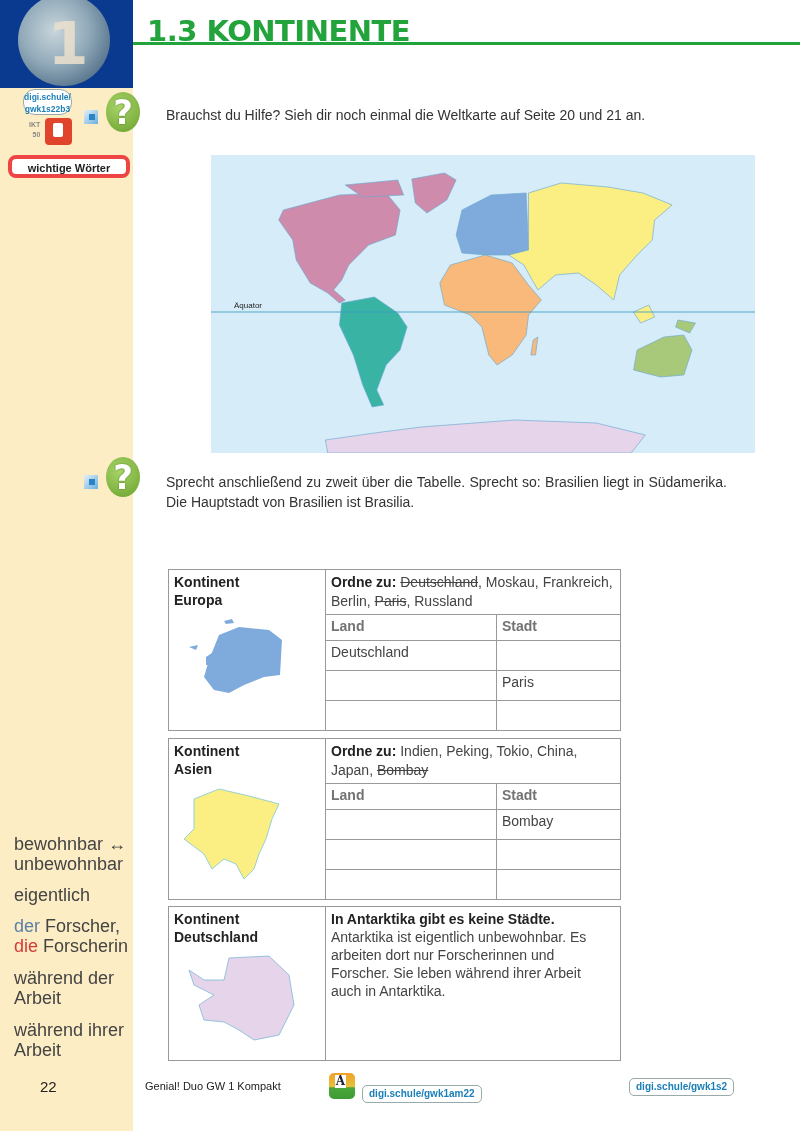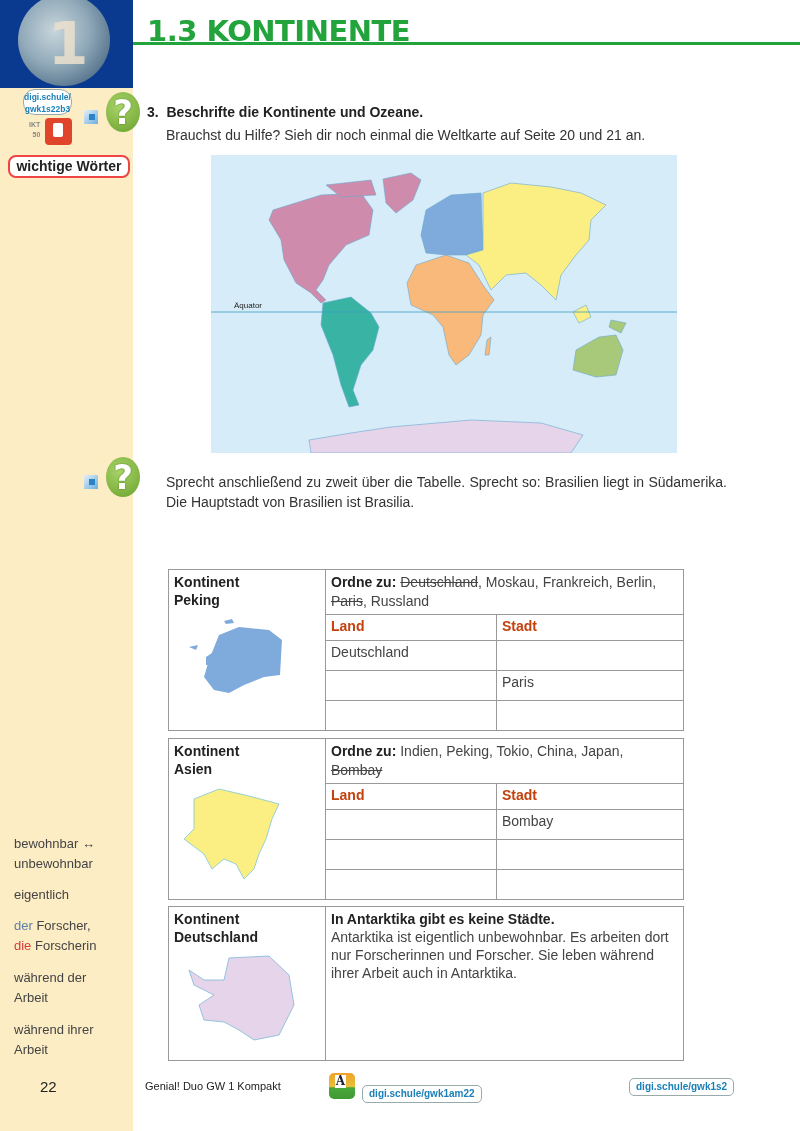--- a/index.html
+++ b/index.html
@@ -10,42 +10,42 @@
   .globe { position: absolute; left: 18px; top: -6px; width: 92px; height: 92px; border-radius: 50%;
     background: radial-gradient(circle at 40% 40%, #c9d6dc 0%, #8fa8b8 45%, #5b7890 75%, #2c4f70 100%); }
   .globe-num { position: absolute; left: 48px; top: 10px; font-family: "DejaVu Sans", sans-serif; font-weight: bold; font-size: 58px; color: rgba(235,225,205,0.85); }
   .title { position: absolute; left: 147px; top: 14px; font-family: "DejaVu Sans", sans-serif; font-weight: bold; font-size: 29px; color: #22a33b; letter-spacing: -0.5px; }
   .title-rule { position: absolute; left: 133px; top: 42px; width: 667px; height: 3px; background: #22a33b; }
   .code-box { position: absolute; border: 1px solid #9aa; border-radius: 12px; background: #fff; font-family: "Liberation Sans", sans-serif; font-weight: bold; color: #1b7fb8; text-align: center; }
   .code-top { left: 23px; top: 89px; width: 49px; height: 26px; font-size: 8.5px; line-height: 12px; padding-top: 1px; }
   .ikt { position: absolute; left: 29px; top: 120px; font-size: 7px; font-weight: bold; color: #888; text-align: right; line-height: 10px; font-family: "Liberation Sans", sans-serif; }
   .ikt-icon { position: absolute; left: 45px; top: 118px; width: 27px; height: 27px; border-radius: 4px; background: #e0452b; }
   .ikt-icon::after { content: ""; position: absolute; left: 8px; top: 5px; width: 10px; height: 14px; background: #fff; border-radius: 2px; }
-  .wichtig { position: absolute; left: 8px; top: 155px; width: 122px; height: 23px; border: 2px solid #ef4444; border-radius: 8px; background: #fff; font-family: "Liberation Sans", sans-serif; font-weight: bold; font-size: 14px; text-align: center; line-height: 19px; color: #222; }
+  .wichtig { position: absolute; left: 8px; top: 155px; width: 122px; height: 23px; border: 4px solid #ef4444; border-radius: 8px; background: #fff; font-family: "Liberation Sans", sans-serif; font-weight: bold; font-size: 11px; text-align: center; line-height: 19px; color: #222; }
   .blue-sq { position: absolute; width: 14px; height: 14px; background: linear-gradient(135deg, #e6f0f8, #6aaee0); }
   .blue-sq::after { content: ""; position: absolute; left: 5px; top: 4px; width: 6px; height: 6px; background: #2a82c7; }
   .qmark { position: absolute; width: 34px; height: 40px; border-radius: 50%; background: radial-gradient(circle at 40% 35%, #a9d46a, #6aa12c); color: #fff; font-weight: bold; font-size: 34px; text-align: center; line-height: 40px; font-family: "DejaVu Sans", sans-serif; text-shadow: 0 0 2px #4a7a1e; }
   .task { position: absolute; left: 147px; font-family: "Liberation Sans", sans-serif; font-size: 14px; color: #333; }
   .task .num { font-weight: bold; color: #222; }
   .task .bold { font-weight: bold; color: #222; }
   .task p { line-height: 20px; }
   .indent { padding-left: 19px; }
-  .map { position: absolute; left: 211px; top: 155px; width: 466px; height: 298px; background: #14b8a6; overflow: hidden; }
+  .map { position: absolute; left: 211px; top: 155px; width: 544px; height: 298px; background: #14b8a6; overflow: hidden; }
   .map svg { width: 100%; height: 100%; display: block; }
   .equator-label { position: absolute; left: 23px; top: 146px; font-size: 8px; font-family: "Liberation Sans", sans-serif; color: #222; }
-  table.kt { position: absolute; left: 168px; width: 516px; border-collapse: collapse; font-family: "Liberation Sans", sans-serif; font-size: 14px; color: #444; }
+  table.kt { position: absolute; left: 168px; width: 453px; border-collapse: collapse; font-family: "Liberation Sans", sans-serif; font-size: 14px; color: #444; }
   table.kt td { border: 1.5px solid #999; vertical-align: top; padding: 3px 5px; }
   .cont-cell { width: 157px; position: relative; }
   .cont-label { font-weight: bold; color: #222; line-height: 18px; }
   .ordne { line-height: 19px; }
   .ordne b { color: #222; }
   .strike { text-decoration: line-through; }
-  .hdr { font-weight: bold; color: #c2410c; height: 26px; }
+  .hdr { font-weight: bold; color: #737373; height: 26px; }
   .row { height: 30px; }
-  .vocab { position: absolute; left: 14px; font-family: "Liberation Sans", sans-serif; font-size: 13px; color: #444; line-height: 20px; }
+  .vocab { position: absolute; left: 14px; font-family: "Liberation Sans", sans-serif; font-size: 18px; color: #444; line-height: 20px; }
   .art-der { color: #5a7fa8; }
   .art-die { color: #d43c3c; }
   .page-num { position: absolute; left: 40px; top: 1078px; font-family: "Liberation Sans", sans-serif; font-size: 15px; color: #222; }
   .footer-title { position: absolute; left: 145px; top: 1080px; font-family: "Liberation Sans", sans-serif; font-size: 11px; color: #222; }
   .app-icon { position: absolute; left: 329px; top: 1073px; width: 26px; height: 26px; border-radius: 5px; background: linear-gradient(180deg, #f0a12a 0%, #e8c23a 55%, #49a83a 56%, #3f9a33 100%); }
   .app-icon::after { content: "A"; position: absolute; left: 6px; top: 2px; font-size: 12px; font-weight: bold; color: #223; background: #fff; width: 11px; height: 13px; line-height: 13px; text-align: center; font-family: "DejaVu Serif", serif; }
   .code-foot { height: 18px; font-size: 10px; line-height: 16px; padding: 0 6px; border-radius: 5px; }
 </style>
 </head>
 <body>
@@ -66,21 +66,20 @@
 <div class="ikt">
   <div>IKT</div>
   <div>50</div>
 </div>
 <div class="ikt-icon"></div>
 <div class="wichtig">wichtige Wörter</div>
 
 <div class="blue-sq" style="left:84px;top:110px;"></div>
 <div class="qmark" style="left:106px;top:92px;">?</div>
 <div class="task" style="top:102px;">
-  <p><span class="num">3.</span>&nbsp; <span class="bold">Beschrifte die Kontinente und Ozeane.</span></p>
   <p class="indent" style="margin-top:3px;">Brauchst du Hilfe? Sieh dir noch einmal die Weltkarte auf Seite 20 und 21 an.</p>
 </div>
 
 <div class="map">
   <svg viewBox="0 0 466 298" preserveAspectRatio="none">
     <rect width="466" height="298" fill="#d6ecf8"></rect>
 
     <path d="M172 24 L200 18 L210 25 L202 45 L185 58 L175 48 Z" fill="#cf8bab" stroke="#6aa8d0" stroke-width="0.6"></path>
 
     <path d="M62 55 L110 40 L150 38 L162 55 L158 80 L135 90 L118 110 L112 125 L105 135 L115 145 L110 148 L100 138 L85 128 L73 105 L70 85 L58 65 Z" fill="#cf8bab" stroke="#6aa8d0" stroke-width="0.6"></path>
@@ -111,21 +110,21 @@
 <div class="task" style="top:468px;width:580px;">
   <p class="indent" style="margin-top:4px;text-align:justify;">Sprecht anschließend zu zweit über die Tabelle. Sprecht so: Brasilien liegt in Südamerika. Die Hauptstadt von Brasilien ist Brasilia.</p>
 </div>
 
 <table class="kt" style="top:569px;">
   <tbody>
       <tr>
     <td class="cont-cell" rowspan="5">
       <div class="cont-label">
         <div>Kontinent</div>
-        <div>Peking</div>
+        <div>Europa</div>
       </div>
       <svg width="100" height="90" viewBox="0 0 100 90" style="margin-left:10px;margin-top:6px;">
         <path d="M35 20 L55 12 L85 15 L98 25 L96 60 L80 62 L60 70 L45 78 L30 75 L20 62 L25 45 Z" fill="#7fabdc"></path>
         <path d="M40 6 L48 4 L50 8 L42 9 Z" fill="#7fabdc"></path>
         <path d="M5 32 L14 30 L12 35 Z" fill="#7fabdc"></path>
         <path d="M22 42 L28 38 L30 50 L22 50 Z" fill="#7fabdc"></path>
       </svg>
     </td>
     <td colspan="2" class="ordne">
       <b>Ordne zu:</b>

